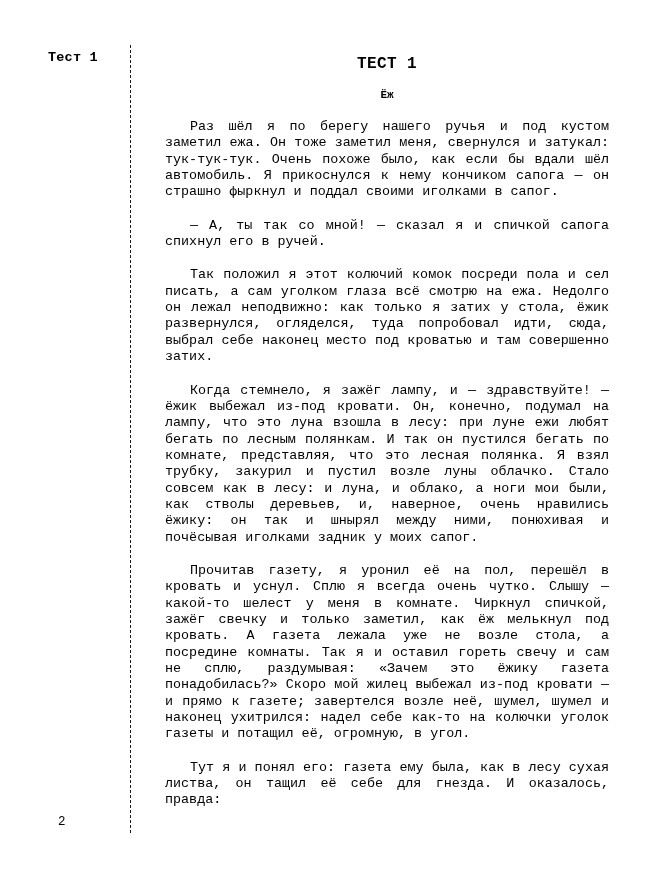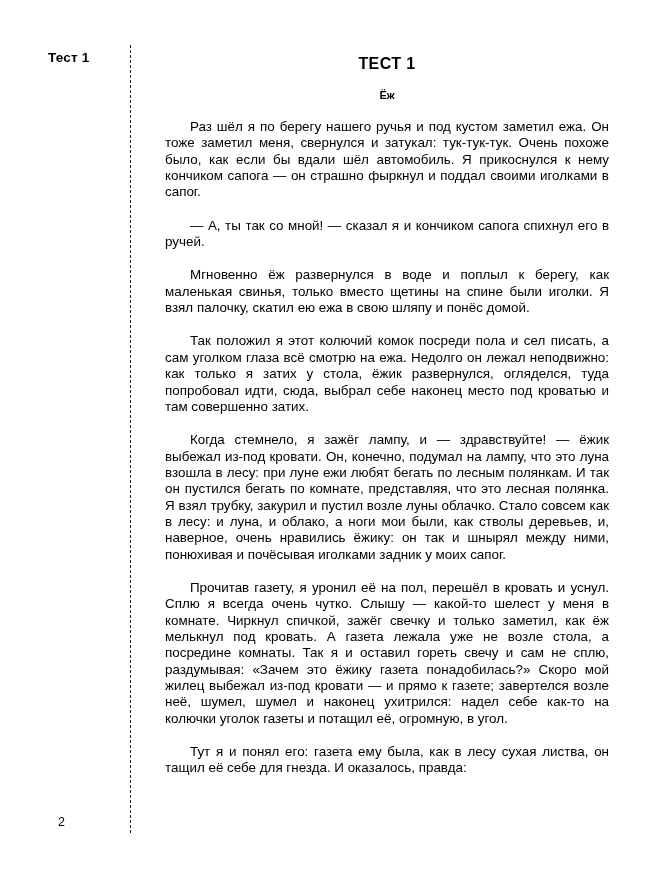--- a/index.html
+++ b/index.html
@@ -11,20 +11,21 @@
     font-family: "Liberation Sans", sans-serif;
     color: #000000;
   }
   .page {
     position: relative;
     width: 650px;
     height: 870px;
     background: #ffffff;
     overflow: hidden;
     box-sizing: border-box;
+    font-family: Liberation Mono, monospace;
   }
 
   
   .margin-label {
     position: absolute;
     left: 48px;
     top: 50px;
     font-size: 13.5px;
     font-weight: bold;
     letter-spacing: 0.2px;
@@ -100,22 +101,21 @@
   <div class="page-number">2</div>
 
   <div class="content">
 
     <h1 class="doc-title">ТЕСТ 1</h1>
 
     <h2 class="doc-subtitle">Ёж</h2>
 
     <div class="body-text">
       <p>Раз шёл я по берегу нашего ручья и под кустом заметил ежа. Он тоже заметил меня, свернулся и затукал: тук-тук-тук. Очень похоже было, как если бы вдали шёл автомо­биль. Я прикоснулся к нему кончиком сапога — он страшно фыркнул и поддал своими иголками в сапог.</p>
-      <p>— А, ты так со мной! — сказал я и кончиком сапога спихнул его в ручей.</p>
-      <p>Мгновенно ёж развернулся в воде и поплыл к бере­гу, как маленькая свинья, только вместо щетины на спине были иголки. Я взял палочку, скатил ею ежа в свою шляпу и понёс домой.</p>
+      <p>— А, ты так со мной! — сказал я и спичкой сапога спихнул его в ручей.</p>
       <p>Так положил я этот колючий комок посреди пола и сел писать, а сам уголком глаза всё смотрю на ежа. Недолго он лежал неподвижно: как только я затих у стола, ёжик раз­вернулся, огляделся, туда попробовал идти, сюда, выбрал себе наконец место под кроватью и там совершенно затих.</p>
       <p>Когда стемнело, я зажёг лампу, и — здравствуйте! — ёжик выбежал из-под кровати. Он, конечно, подумал на лампу, что это луна взошла в лесу: при луне ежи лю­бят бегать по лесным полянкам. И так он пустился бе­гать по комнате, представляя, что это лесная полянка. Я взял трубку, закурил и пустил возле луны облачко. Стало совсем как в лесу: и луна, и облако, а ноги мои были, как стволы деревьев, и, наверное, очень нравились ёжику: он так и шнырял между ними, понюхивая и почёсывая иголка­ми задник у моих сапог.</p>
       <p>Прочитав газету, я уронил её на пол, перешёл в кро­вать и уснул. Сплю я всегда очень чутко. Слышу — какой-то шелест у меня в комнате. Чиркнул спичкой, зажёг свечку и только заметил, как ёж мелькнул под кровать. А газета лежала уже не возле стола, а посредине комнаты. Так я и оставил гореть свечу и сам не сплю, раздумывая: «Зачем это ёжику газета понадобилась?» Скоро мой жилец выбе­жал из-под кровати — и прямо к газете; завертелся возле неё, шумел, шумел и наконец ухитрился: надел себе как-то на колючки уголок газеты и потащил её, огромную, в угол.</p>
       <p>Тут я и понял его: газета ему была, как в лесу сухая ли­ства, он тащил её себе для гнезда. И оказалось, правда:</p>
     </div>
 
   </div>
 </div>
 
 </body></html>

